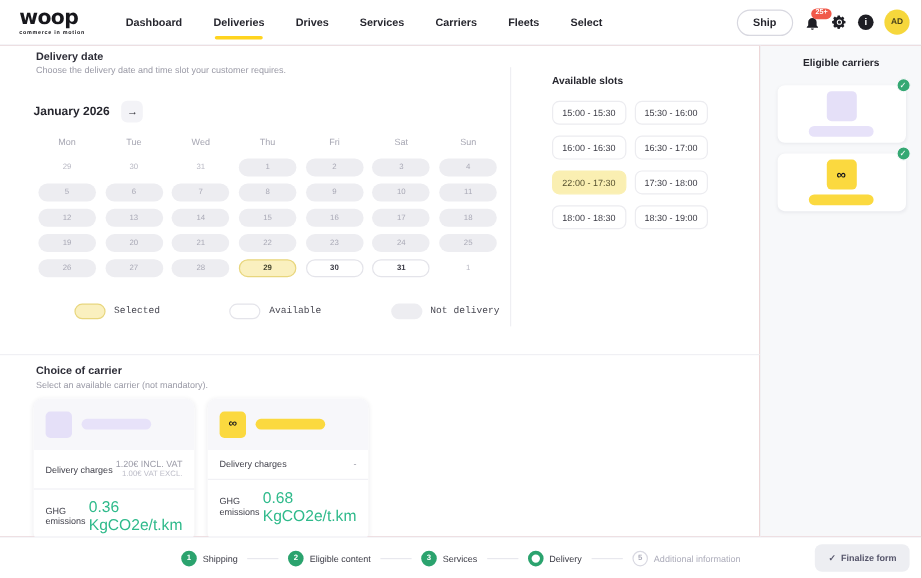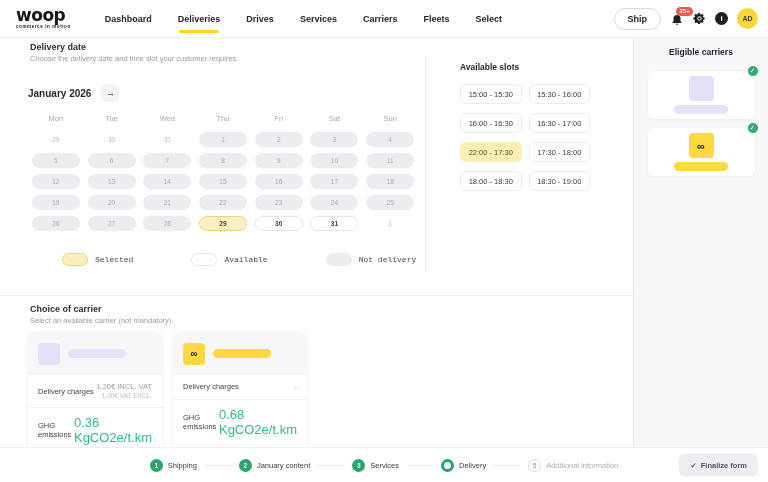--- a/index.html
+++ b/index.html
@@ -374,21 +374,21 @@
 
   <div class="footer">
     <div class="steps" id="steps">
         <div class="step done">
           <div class="dot">1</div>
           <div class="slabel">Shipping</div>
         </div>
         <div class="conn"></div>
         <div class="step done">
           <div class="dot">2</div>
-          <div class="slabel">January content</div>
+          <div class="slabel">Eligible content</div>
         </div>
         <div class="conn"></div>
         <div class="step done">
           <div class="dot">3</div>
           <div class="slabel">Services</div>
         </div>
         <div class="conn"></div>
         <div class="step current">
           <div class="dot"></div>
           <div class="slabel">Delivery</div>

